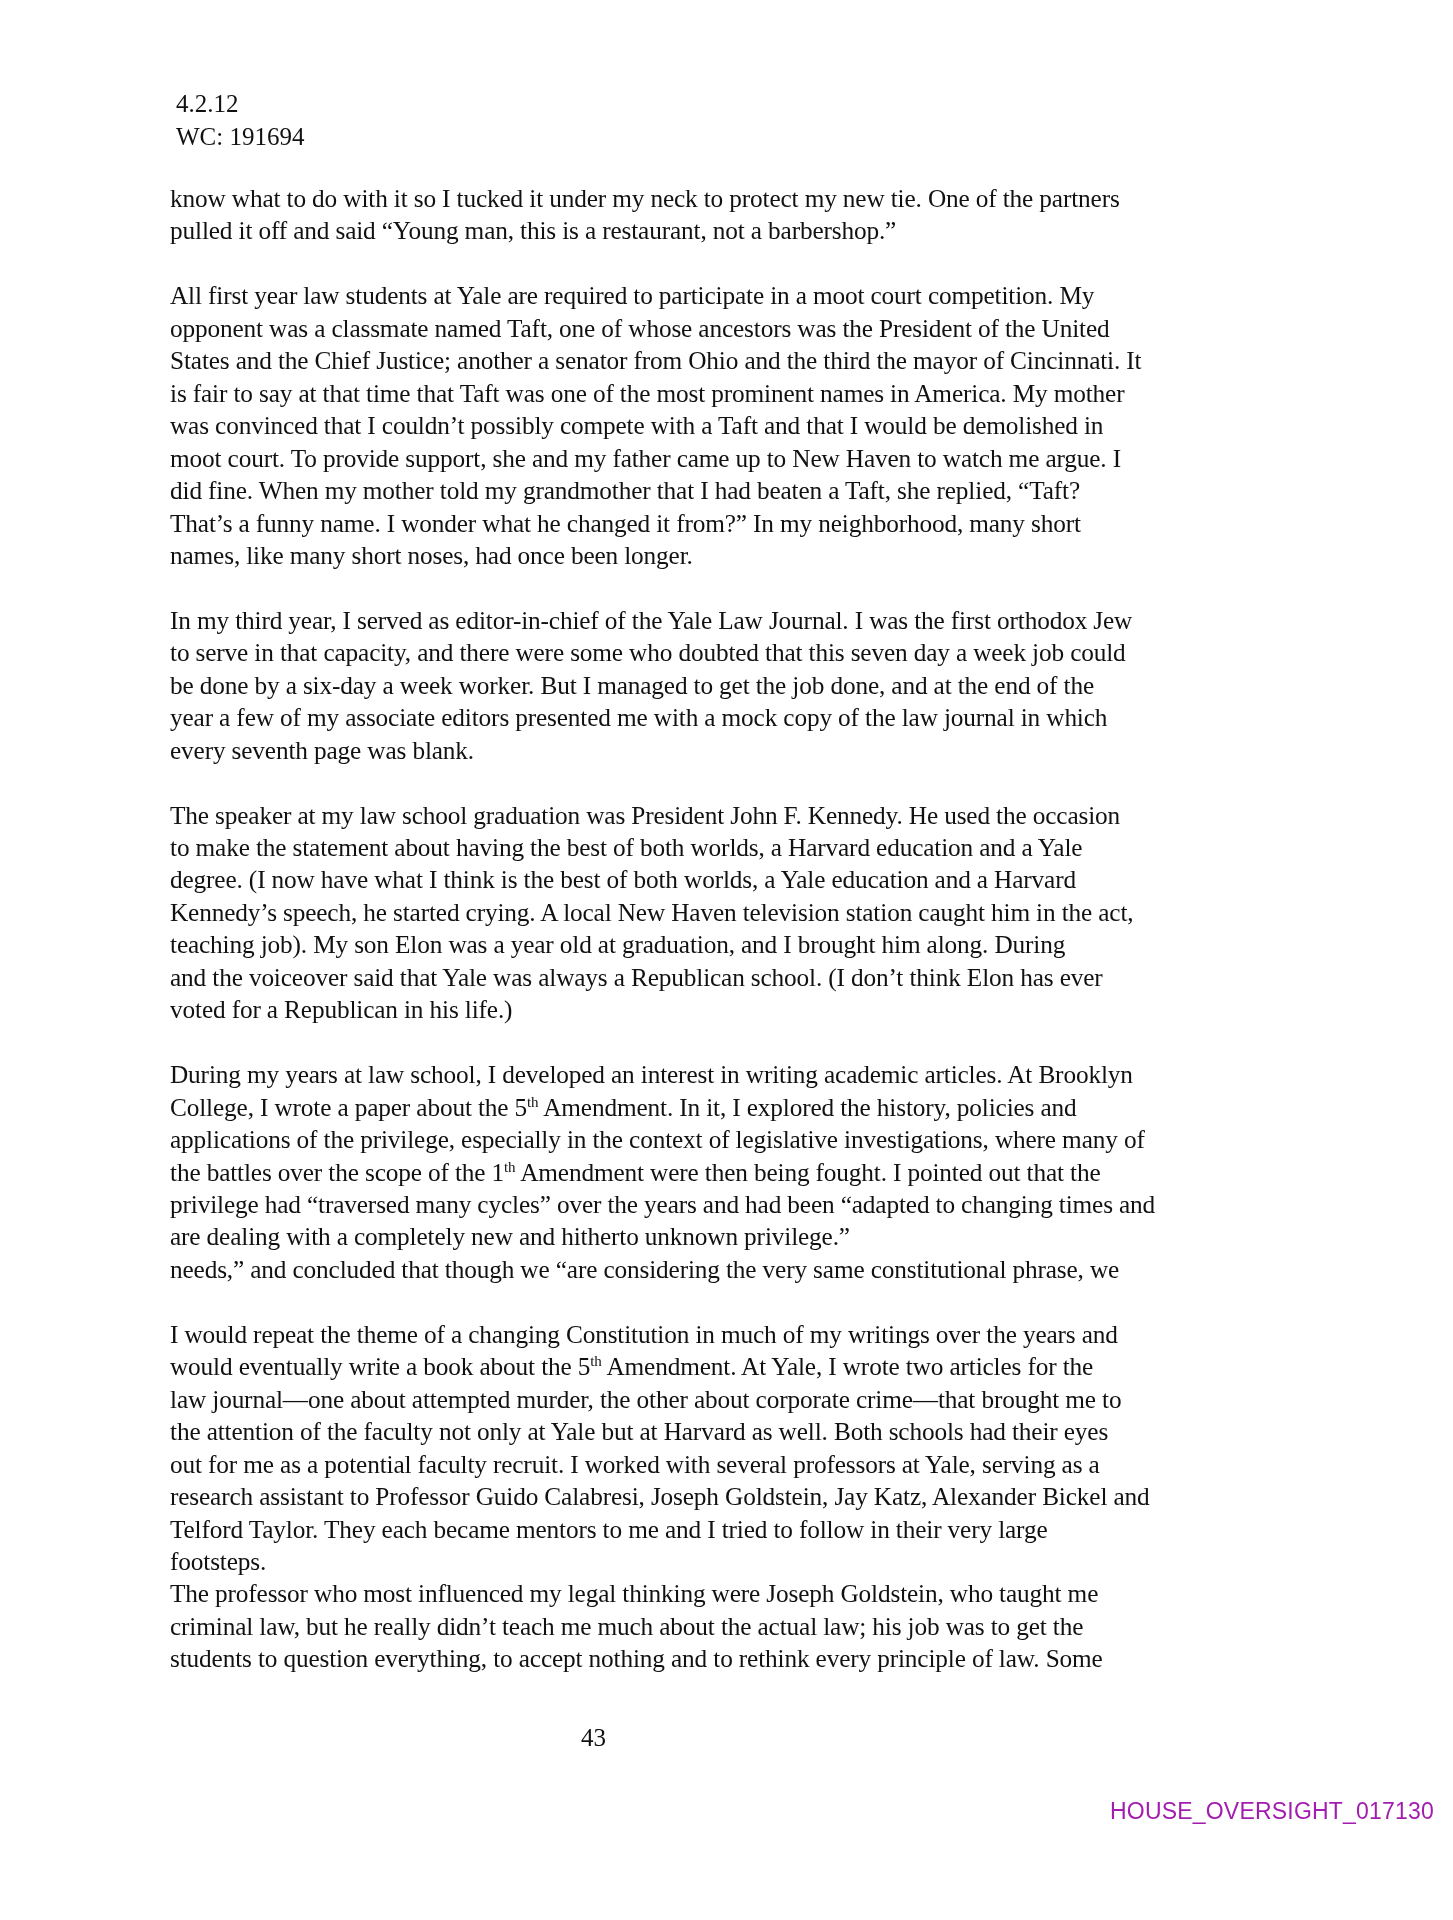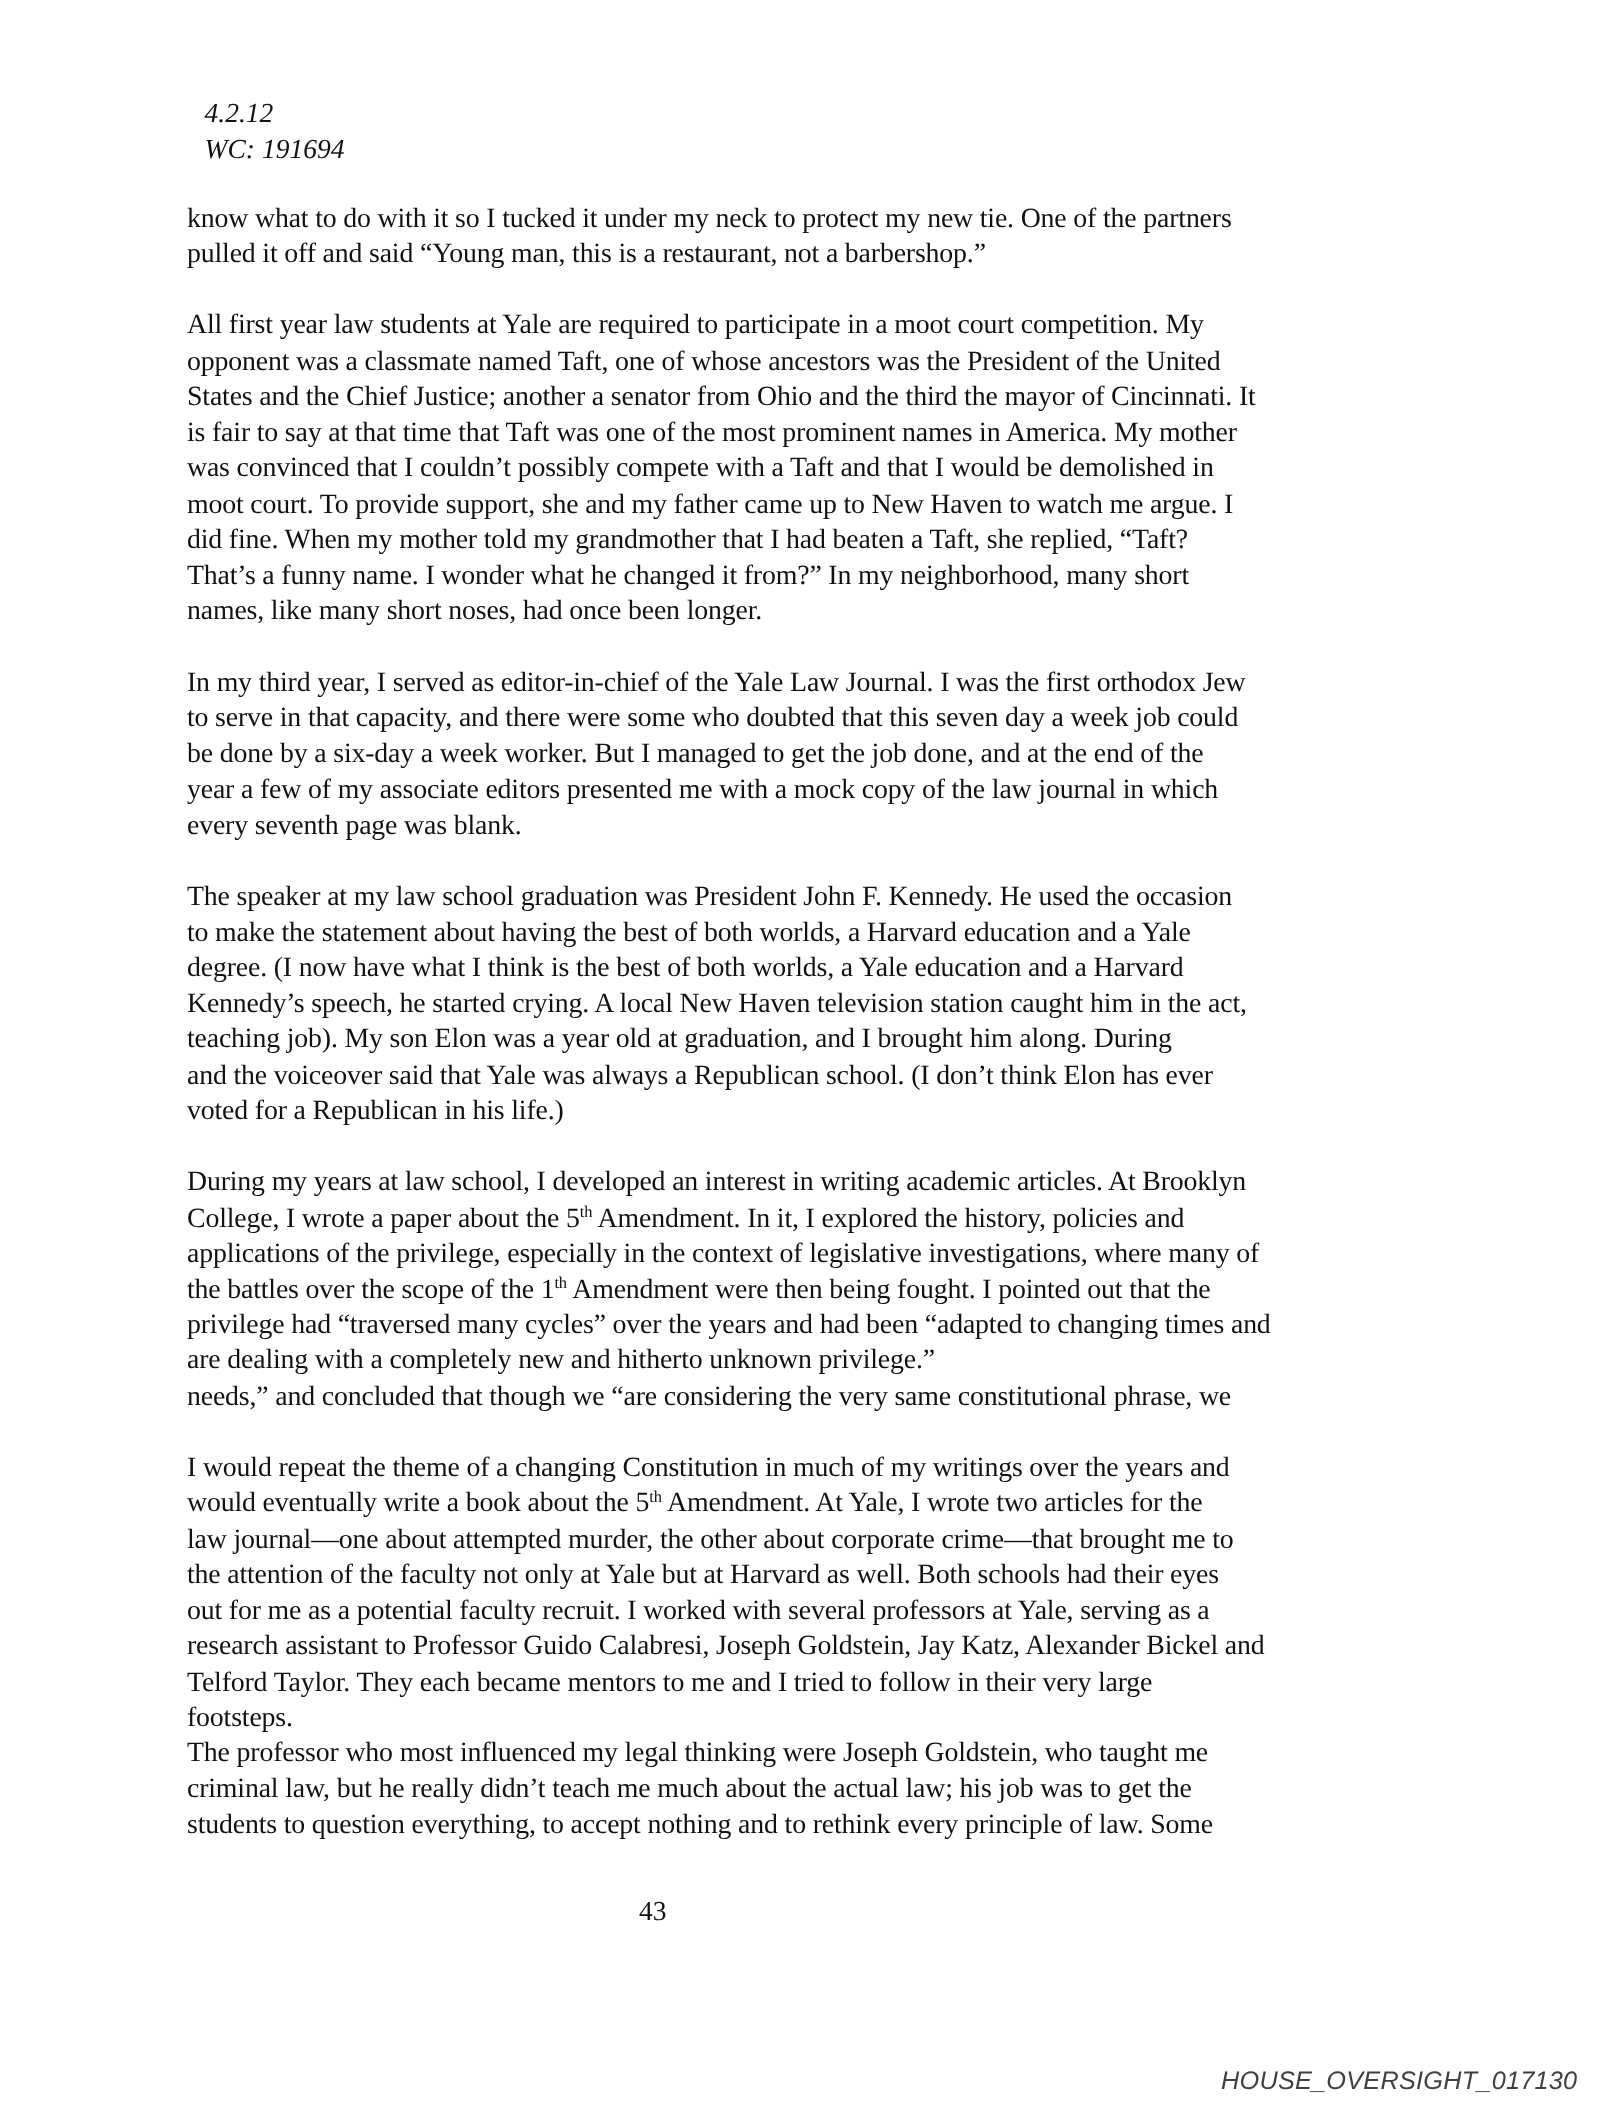--- a/index.html
+++ b/index.html
@@ -2,30 +2,30 @@
 <html><head>
 <meta charset="utf-8">
 <style>
   html, body { margin: 0; padding: 0; background: #ffffff; }
   body { width: 1453px; height: 1920px; position: relative; overflow: hidden; }
   .page {
     position: absolute; left: 0; top: 0; width: 1453px; height: 1920px;
     background: #ffffff; color: #111111;
     font-family: "Liberation Serif", "DejaVu Serif", serif;
   }
-  .header { position: absolute; left: 186px; top: 88px; font-size: 25px; line-height: 32.5px; font-style: italic; }
+  .header { position: absolute; left: 176px; top: 88px; font-size: 25px; line-height: 32.5px; }
   .body-text { position: absolute; left: 170px; top: 182px; width: 1120px; font-size: 25.3px; line-height: 32.45px; letter-spacing: -0.15px; }
   .line { display: block; white-space: nowrap; }
   .para { margin: 0 0 32.45px 0; }
   .para.tight { margin-bottom: 0; }
   sup { font-size: 15px; line-height: 0; vertical-align: 9px; text-align: center; }
   .page-number { position: absolute; left: 0; width: 1187px; top: 1724px; text-align: center; font-size: 25px; }
   .bates {
-    position: absolute; right: 19px; top: 1878px;
-    font-family: "Liberation Sans", "DejaVu Sans", sans-serif; font-size: 23px; letter-spacing: 0.2px; color: #404040; font-style: italic;
+    position: absolute; right: 19px; top: 1798px;
+    font-family: "Liberation Sans", "DejaVu Sans", sans-serif; font-size: 23px; letter-spacing: 0.2px; color: #a21caf;
   }
 </style>
 </head>
 <body>
 
 <div class="page">
   <div class="header">
     <div class="line">4.2.12</div>
     <div class="line">WC:  191694</div>
   </div>

